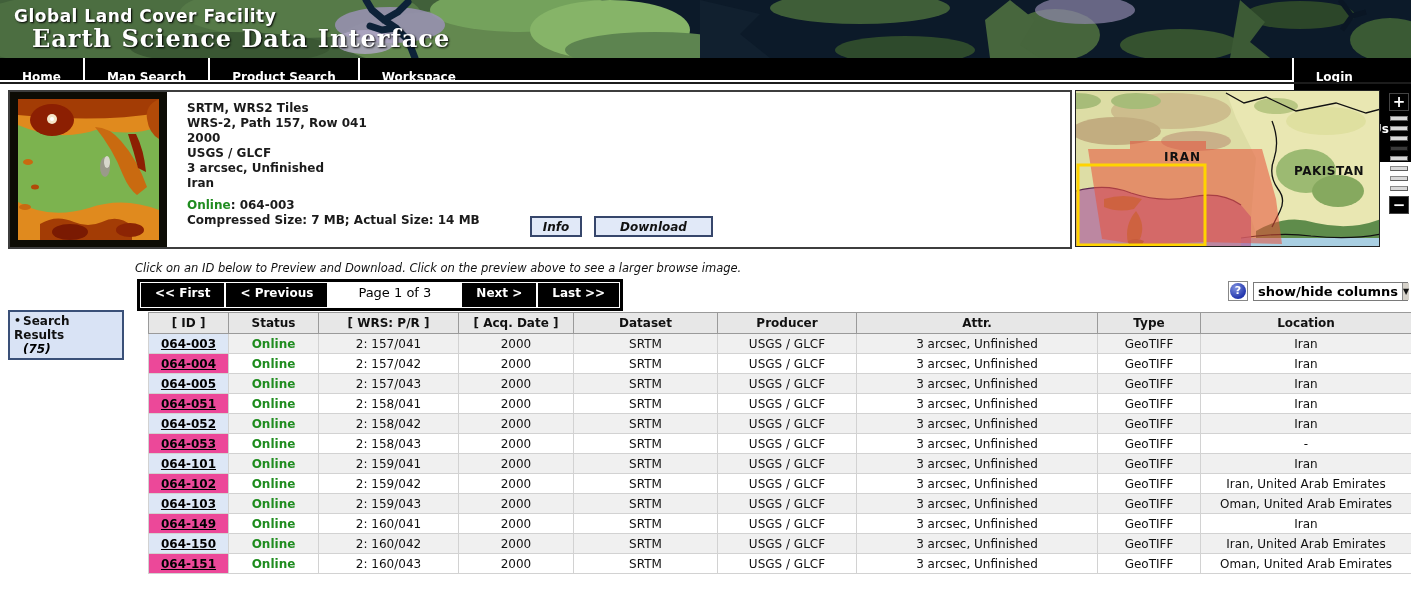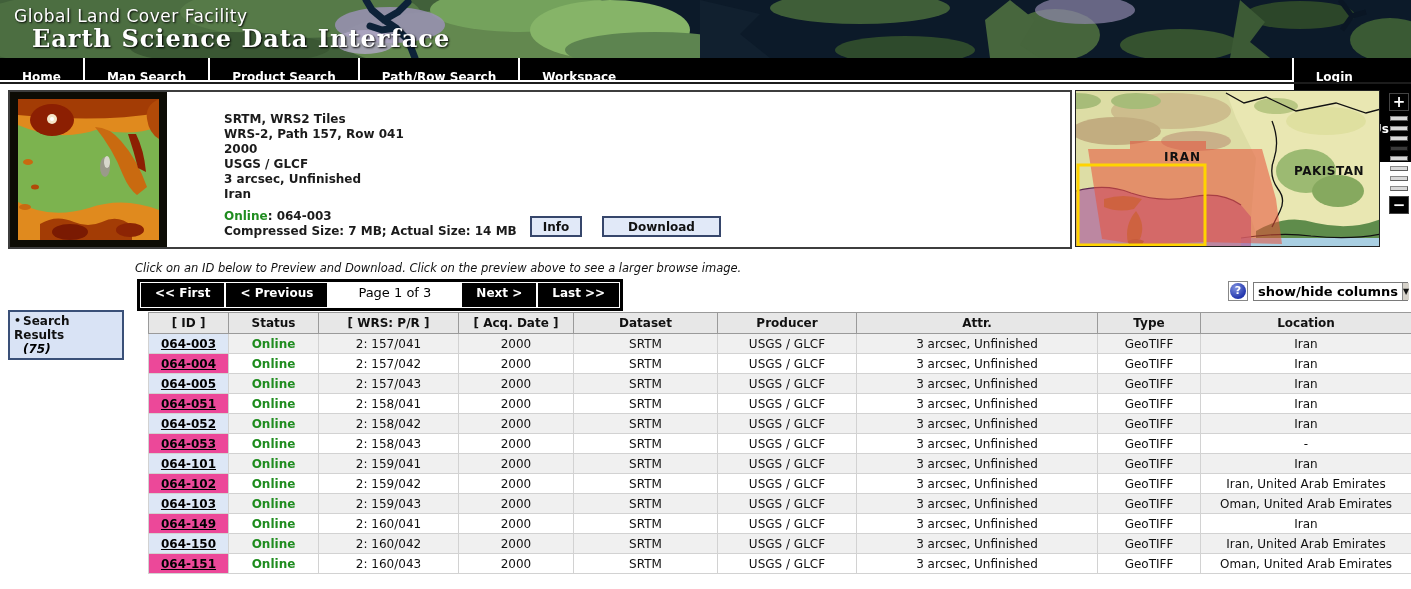--- a/index.html
+++ b/index.html
@@ -4,43 +4,43 @@
 <style>
   * { margin:0; padding:0; box-sizing:border-box; }
   html,body { width:1411px; height:589px; overflow:hidden; background:#fff;
     font-family:"DejaVu Sans","Liberation Sans",sans-serif; }
   body { position:relative; }
 
   
   .banner { position:absolute; left:0; top:0; width:1411px; height:58px; overflow:hidden; background:#2c4a28; }
   .banner svg { position:absolute; left:0; top:0; }
   .banner-text { position:absolute; left:14px; top:6px; color:#fff; z-index:2; }
-  .org-title { font-size:17px; font-weight:normal; letter-spacing:.5px; text-shadow:1px 1px 2px #000; }
+  .org-title { font-size:17px; font-weight:bold; letter-spacing:.5px; text-shadow:1px 1px 2px #000; }
   .app-title { font-size:24px; font-weight:bold; margin-left:18px; margin-top:-2px;
     font-family:"DejaVu Serif","Liberation Serif",serif; letter-spacing:1px; text-shadow:1px 1px 2px #000; }
 
   
   .nav { position:absolute; left:0; top:58px; width:1411px; height:23px; background:#000;
     display:flex; align-items:stretch; border-bottom:1px solid #fff; }
   .nav-spacer { flex:1; }
   .nav-item { background:#000; color:#fff; font-weight:bold; font-size:12px;
     padding:12px 22px 0 22px; border-right:2px solid #fff; cursor:pointer; white-space:nowrap; }
   .nav-item:last-child { border-right:none; }
   .nav-right .nav-item { border-left:2px solid #fff; border-right:none; }
   .nav-right { display:flex;flex-direction:column; }
   .nav-rule { position:absolute; left:0; top:82px; width:1411px; height:2px; background:#1c1c1c; }
 
   
   .preview-panel { position:absolute; left:8px; top:90px; width:1064px; height:159px;
     border:2px solid #3d3d3d; background:#fff; }
   .thumb { position:absolute; left:0; top:0; width:157px; height:155px; background:#0d0c05; cursor:pointer; }
-  .details { position:absolute; left:177px; top:20px; font-size:12px; font-weight:bold; color:#1b1b1b; line-height:15px;margin-left:37px; }
+  .details { position:absolute; left:177px; top:9px; font-size:12px; font-weight:bold; color:#1b1b1b; line-height:15px; }
   .status-line { margin-top:7px; }
   .status-online { color:#1f8c1f; }
-  .btn-row { position:absolute; left:520px; top:124px; display:flex; gap:20px; }
+  .btn-row { position:absolute; left:520px; top:124px; display:flex; gap:12px;font-style:italic; }
   .px-btn { background:#e1e9f8; border:2px solid #36466b; font-weight:bold; font-size:12px;
     color:#111; text-align:center; padding:2px 0 1px 0; cursor:pointer; }
   .btn-info { width:52px; }
   .btn-download { width:119px;text-align:center; }
 
   
   .map-panel { position:absolute; left:1075px; top:90px; width:305px; height:157px;
     border:1px solid #222; overflow:hidden; cursor:crosshair; }
   .zoom-ctl { position:absolute; left:1388px; top:93px; width:22px; display:flex;
     flex-direction:column; align-items:center; }
@@ -126,21 +126,20 @@
     <div class="org-title">Global Land Cover Facility</div>
     <div class="app-title">Earth Science Data Interface</div>
   </div>
 </div>
 
 <div class="nav">
   <div class="nav-left" style="display:flex">
       <div class="nav-item">Home</div>
       <div class="nav-item">Map Search</div>
       <div class="nav-item">Product Search</div>
-      <div class="nav-item">Path/Row Search</div>
       <div class="nav-item">Workspace</div>
     </div>
   <div class="nav-spacer"></div>
   <div class="nav-right">
       <div class="nav-item">Login</div>
       <div class="nav-item">Help</div>
       <div class="nav-item">Contact Us</div>
       <div class="nav-item">GLCF</div>
     </div>
 </div>

